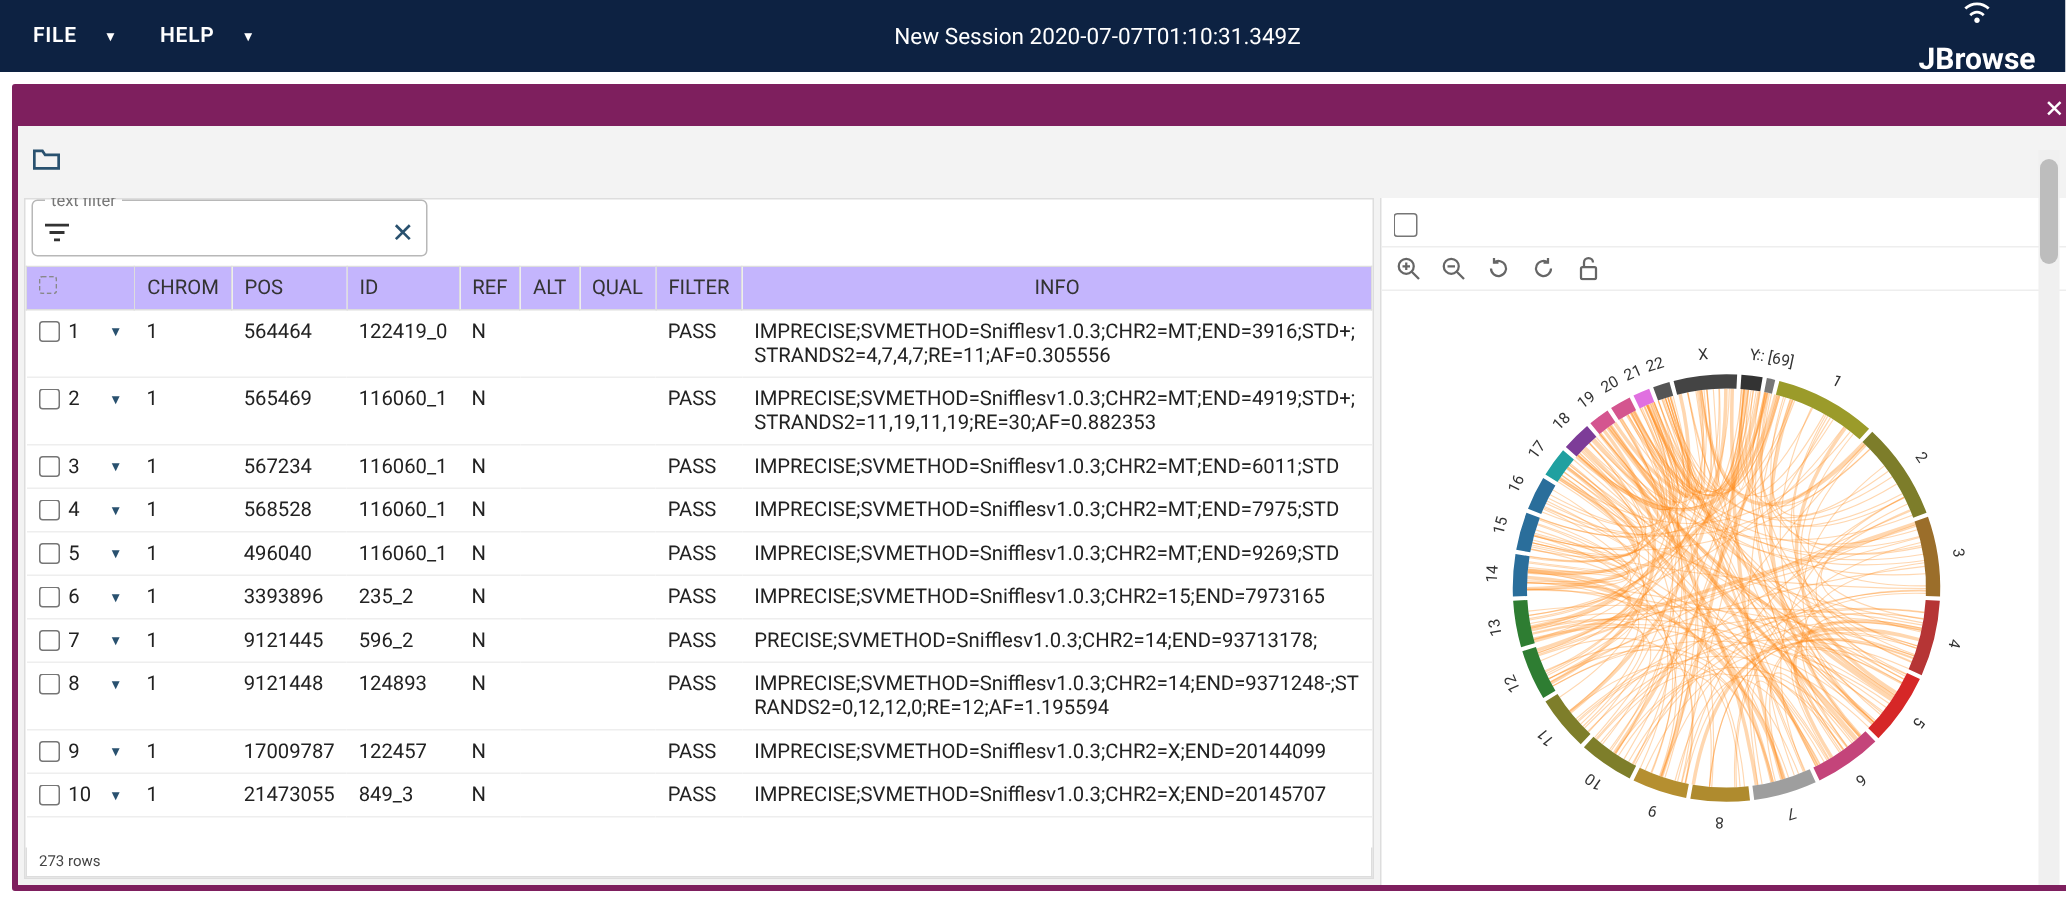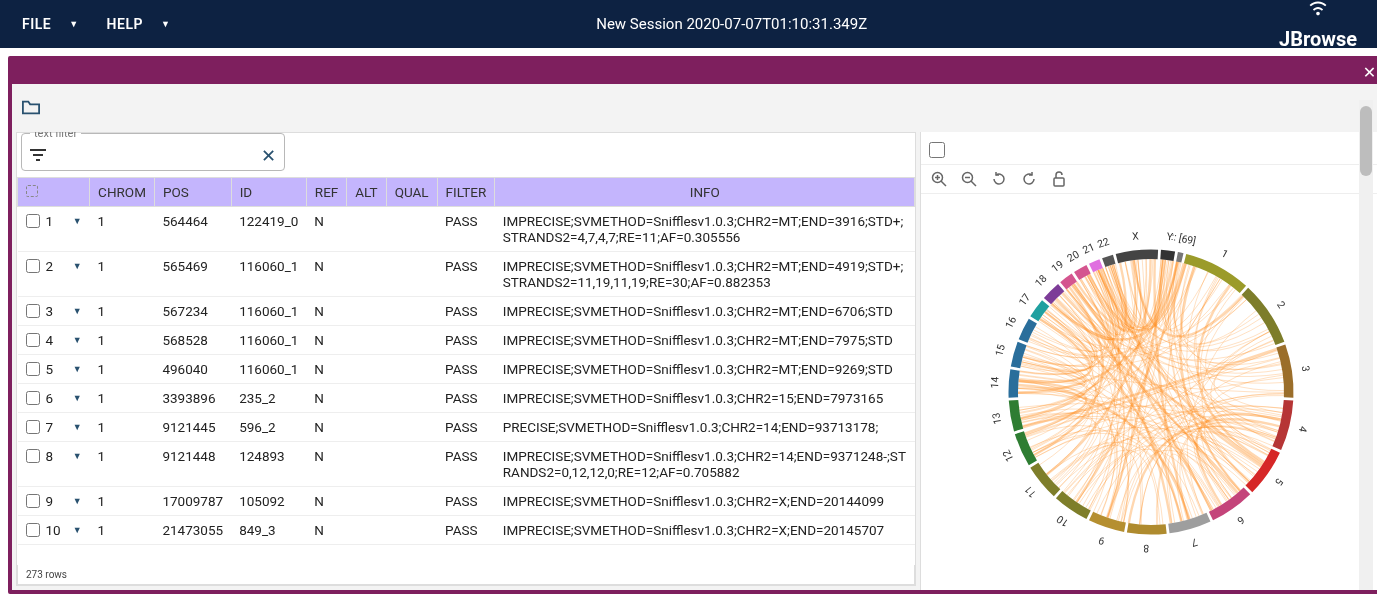--- a/index.html
+++ b/index.html
@@ -154,21 +154,21 @@
                       <span class="dd">▼</span>
                     </div>
                   </td>
                   <td>1</td>
                   <td>567234</td>
                   <td>116060_1</td>
                   <td>N</td>
                   <td><tra></tra></td>
                   <td></td>
                   <td>PASS</td>
-                  <td class="infocell">IMPRECISE;SVMETHOD=Snifflesv1.0.3;CHR2=MT;END=6706;STD</td>
+                  <td class="infocell">IMPRECISE;SVMETHOD=Snifflesv1.0.3;CHR2=MT;END=6011;STD</td>
                 </tr>
                 <tr>
                   <td>
                     <div class="rowhead">
                       <input type="checkbox" style=""> 
                       <span>4</span> 
                       <span style="flex:1"></span>
                       <span class="dd">▼</span>
                     </div>
                   </td>
@@ -244,34 +244,34 @@
                       <span class="dd">▼</span>
                     </div>
                   </td>
                   <td>1</td>
                   <td>9121448</td>
                   <td>124893</td>
                   <td>N</td>
                   <td><tra></tra></td>
                   <td></td>
                   <td>PASS</td>
-                  <td class="infocell">IMPRECISE;SVMETHOD=Snifflesv1.0.3;CHR2=14;END=9371248-;STRANDS2=0,12,12,0;RE=12;AF=0.705882</td>
+                  <td class="infocell">IMPRECISE;SVMETHOD=Snifflesv1.0.3;CHR2=14;END=9371248-;STRANDS2=0,12,12,0;RE=12;AF=1.195594</td>
                 </tr>
                 <tr>
                   <td>
                     <div class="rowhead">
                       <input type="checkbox" style=""> 
                       <span>9</span> 
                       <span style="flex:1"></span>
                       <span class="dd">▼</span>
                     </div>
                   </td>
                   <td>1</td>
                   <td>17009787</td>
-                  <td>105092</td>
+                  <td>122457</td>
                   <td>N</td>
                   <td><tra></tra></td>
                   <td></td>
                   <td>PASS</td>
                   <td class="infocell">IMPRECISE;SVMETHOD=Snifflesv1.0.3;CHR2=X;END=20144099</td>
                 </tr>
                 <tr>
                   <td>
                     <div class="rowhead">
                       <input type="checkbox" style=""> 

